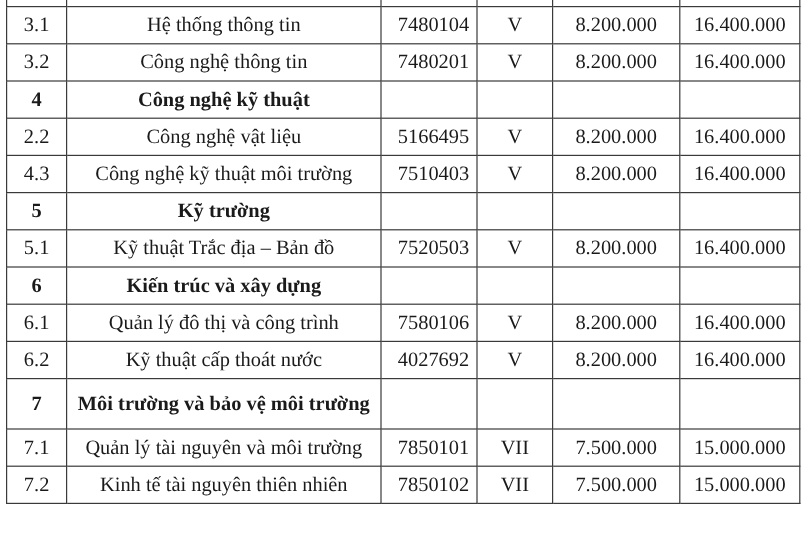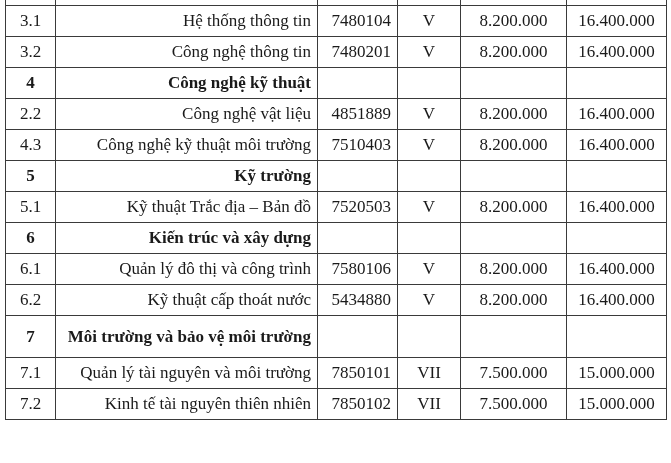--- a/index.html
+++ b/index.html
@@ -33,21 +33,21 @@
     border: 1px solid #3a3a3a;
     font-size: 17px;
     line-height: 20px;
     padding: 0 6px;
     height: 31px;
     box-sizing: border-box;
     vertical-align: middle;
     white-space: nowrap;
   }
   td.stt { text-align: center; margin-top: 20px; }
-  td.name { text-align: right; }
+  td.name { text-align: center; }
   td.code { text-align: right; }
   td.group { text-align: center; }
   td.fee { text-align: center; }
   tr.section td { font-weight: bold; }
   tr.section td.name.wrap { white-space: normal; line-height: 20px; }
   tr.tall td { height: 42px; }
   tr.stub td { height: 32px; }
   col.c1 { width: 50px; }
   col.c2 { width: 262px; }
   col.c3 { width: 80px; }
@@ -97,21 +97,21 @@
       <td class="stt">4</td>
       <td class="name">Công nghệ kỹ thuật</td>
       <td class="code"></td>
       <td class="group"></td>
       <td class="fee"></td>
       <td class="fee"></td>
     </tr>
     <tr>
       <td class="stt">2.2</td>
       <td class="name">Công nghệ vật liệu</td>
-      <td class="code">4851889</td>
+      <td class="code">5166495</td>
       <td class="group">V</td>
       <td class="fee">8.200.000</td>
       <td class="fee">16.400.000</td>
     </tr>
     <tr>
       <td class="stt">4.3</td>
       <td class="name">Công nghệ kỹ thuật môi trường</td>
       <td class="code">7510403</td>
       <td class="group">V</td>
       <td class="fee">8.200.000</td>
@@ -145,21 +145,21 @@
       <td class="stt">6.1</td>
       <td class="name">Quản lý đô thị và công trình</td>
       <td class="code">7580106</td>
       <td class="group">V</td>
       <td class="fee">8.200.000</td>
       <td class="fee">16.400.000</td>
     </tr>
     <tr>
       <td class="stt">6.2</td>
       <td class="name">Kỹ thuật cấp thoát nước</td>
-      <td class="code">5434880</td>
+      <td class="code">4027692</td>
       <td class="group">V</td>
       <td class="fee">8.200.000</td>
       <td class="fee">16.400.000</td>
     </tr>
     <tr class="section tall">
       <td class="stt">7</td>
       <td class="name wrap">Môi trường và bảo vệ môi trường</td>
       <td class="code"></td>
       <td class="group"></td>
       <td class="fee"></td>

